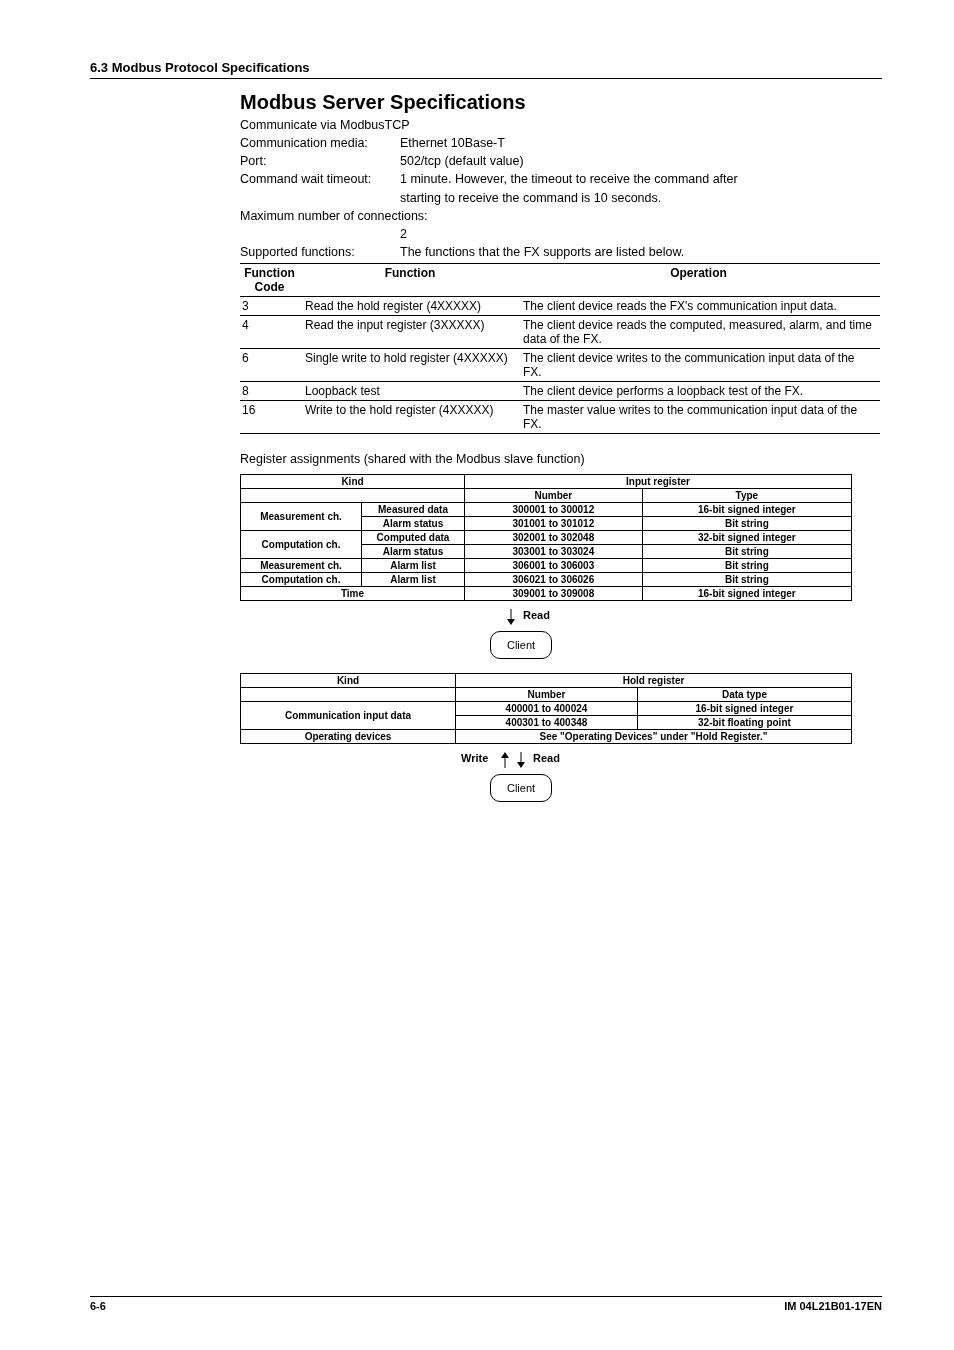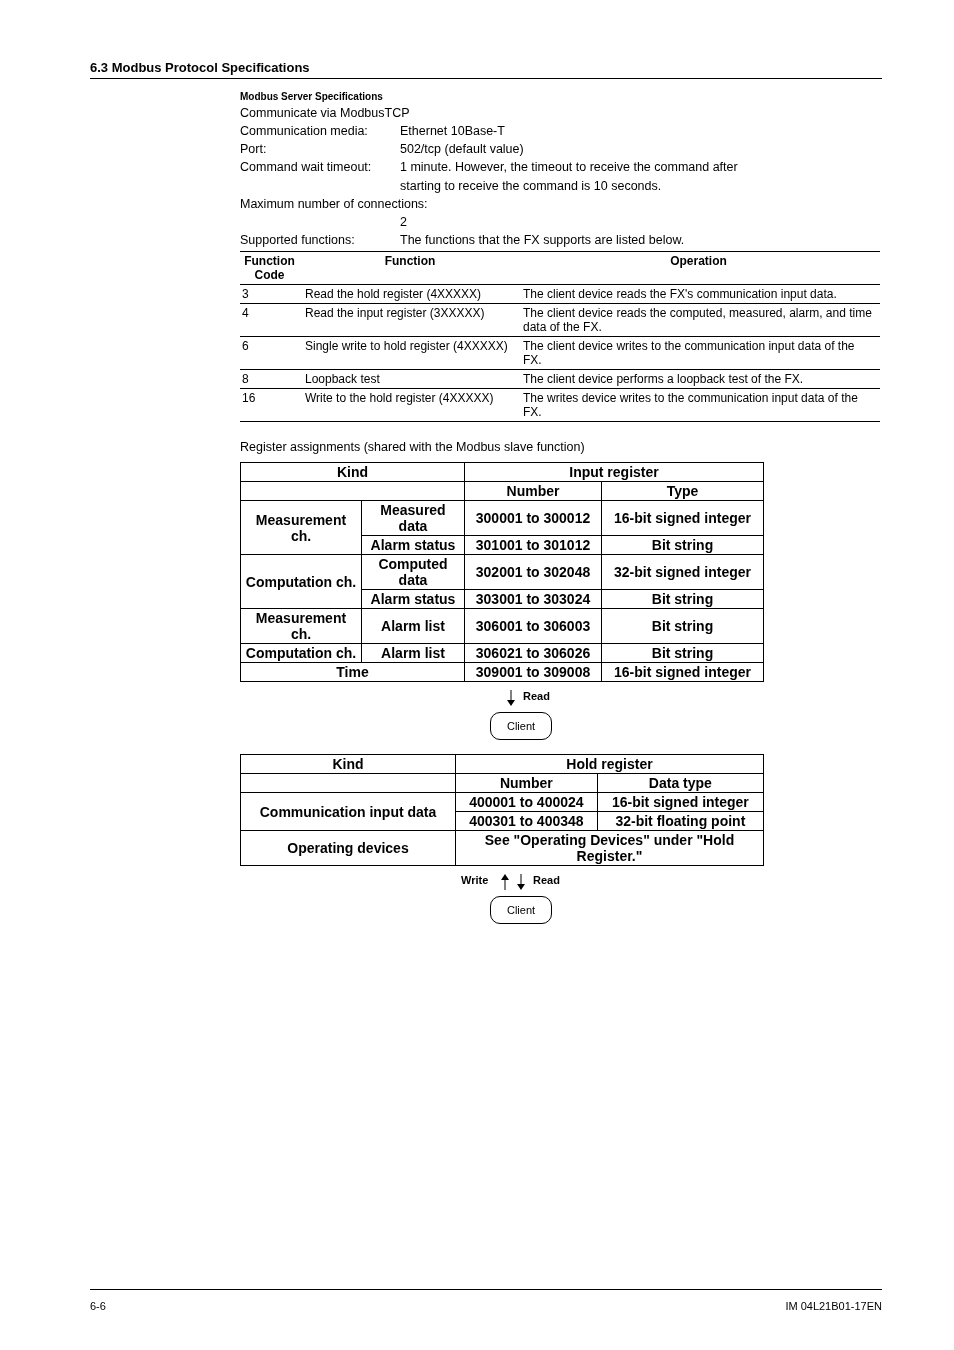--- a/index.html
+++ b/index.html
@@ -22,21 +22,21 @@
     border-bottom: 1px solid #000;
     padding-bottom: 3px;
     margin-bottom: 12px;
   }
   .h2 {
     font-size: 18px;
     font-weight: bold;
     margin: 4px 0 4px 0;
   }
   .h3 {
-    font-size: 10px;
+    font-size: 20px;
     font-weight: bold;
     margin: 4px 0 2px 150px;
   }
   .body-text {
     font-size: 12.5px;
     margin-left: 150px;
     line-height: 1.45;
   }
   .kvlist {
     margin-left: 150px;
@@ -72,23 +72,23 @@
   table.func td {
     border-bottom: 1px solid #000;
     padding: 2px 6px 2px 2px;
     vertical-align: top;
   }
   table.func td.code { width: 55px; }
   table.func td.fn { width: 210px; }
 
   table.reg {
     border-collapse: collapse;
-    font-size: 14px;
-    margin-left: 150px;
-    width: 524px;
+    font-size: 10px;
+    margin-left: 150px;
+    width: 612px;
   }
   table.reg th, table.reg td {
     border: 1px solid #000;
     padding: 1px 4px;
     text-align: center;
     font-weight: bold;
     vertical-align: middle;
   }
   table.reg th.centered { text-align: center; }
 
@@ -117,22 +117,22 @@
 
   .footer {
     position: absolute;
     bottom: 38px;
     left: 90px;
     right: 72px;
     border-top: 1px solid #000;
     font-size: 11px;
     display: flex;
     justify-content: space-between;
-    padding-top: 10px;
-    font-weight: normal;
+    padding-top: 3px;
+    font-weight: bold;
   }
 </style>
 </head>
 <body>
 
 <div class="page">
 
   <div class="breadcrumb">6.3  Modbus Protocol Specifications</div>
 
 
@@ -194,21 +194,21 @@
           <td>The client device writes to the communication input data of the FX.</td>
         </tr>
         <tr>
           <td class="code">8</td>
           <td class="fn">Loopback test</td>
           <td>The client device performs a loopback test of the FX.</td>
         </tr>
         <tr>
           <td class="code">16</td>
           <td class="fn">Write to the hold register (4XXXXX)</td>
-          <td>The writes device writes to the communication input data of the FX.</td>
+          <td>The master value writes to the communication input data of the FX.</td>
         </tr>
       </tbody>
   </table>
 
   <div class="body-text" style="margin-top:16px;margin-bottom:6px">Register assignments (shared with the Modbus slave function)</div>
 
   <table class="reg">
     <tbody>
         <tr>
       <th colspan="2" class="centered">Kind</th>

